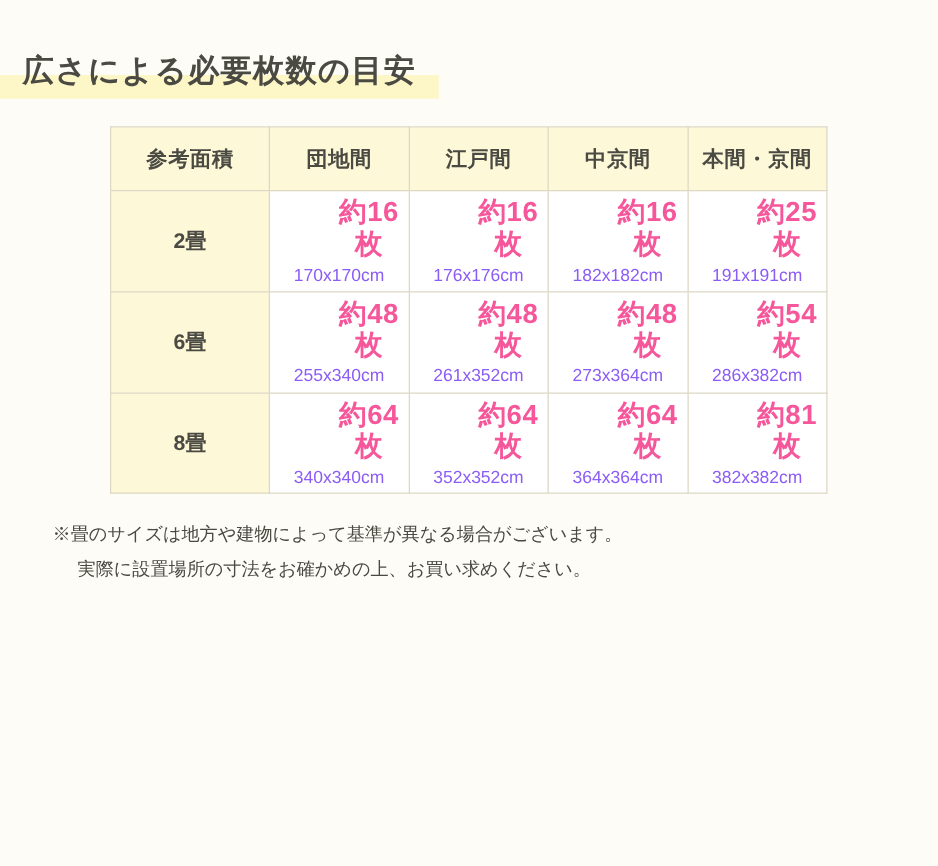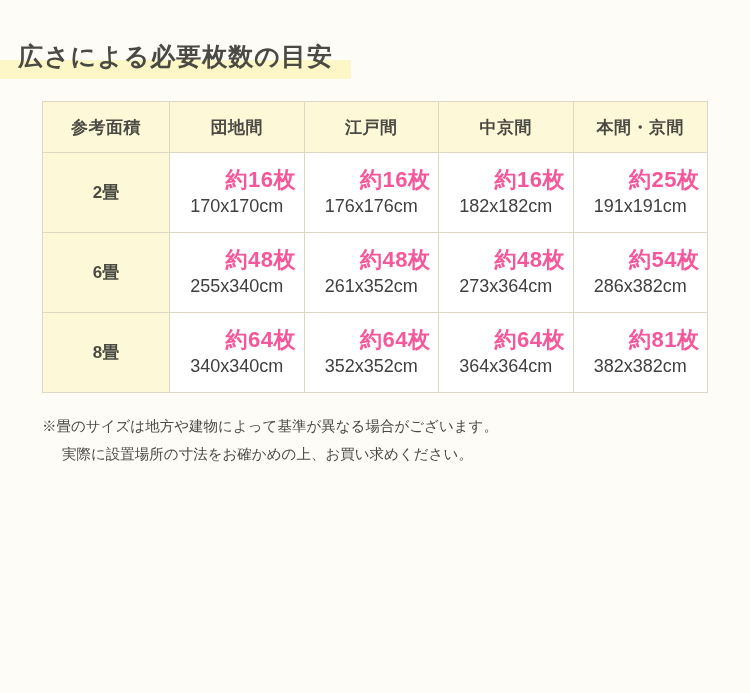--- a/index.html
+++ b/index.html
@@ -29,21 +29,21 @@
     display: inline-block;
     font-size: 25px;
     font-weight: bold;
     color: #4a4a43;
     letter-spacing: 1px;
     padding: 4px 18px 6px 18px;
     background: linear-gradient(to bottom, rgba(255,255,255,0) 55%, #fdf6c7 55%, #fdf6c7 100%);
   }
   .table-wrap {
     margin: 22px auto 0 auto;
-    width: 666px;
+    width: 574px;
   }
   table.sizes {
     border-collapse: collapse;
     width: 100%;
     table-layout: fixed;
   }
   table.sizes th, table.sizes td {
     border: 1px solid #ddd8c4;
     text-align: center;
     vertical-align: middle;
@@ -76,22 +76,22 @@
     display: block;
     font-size: 22px;
     font-weight: bold;
     color: #f5579a;
     line-height: 1.15;
     letter-spacing: 0.5px;
     padding-left: 48px;
   }
   .dim {
     display: block;
-    font-size: 18px;
-    color: #404040;
+    font-size: 14px;
+    color: #8b5cf6;
     line-height: 1.3;
     margin-top: 3px;
   }
   .notes {
     margin: 20px auto 0 auto;
     width: 666px;
     font-size: 14.5px;
     color: #4a4a43;
     line-height: 1.9;
   }

